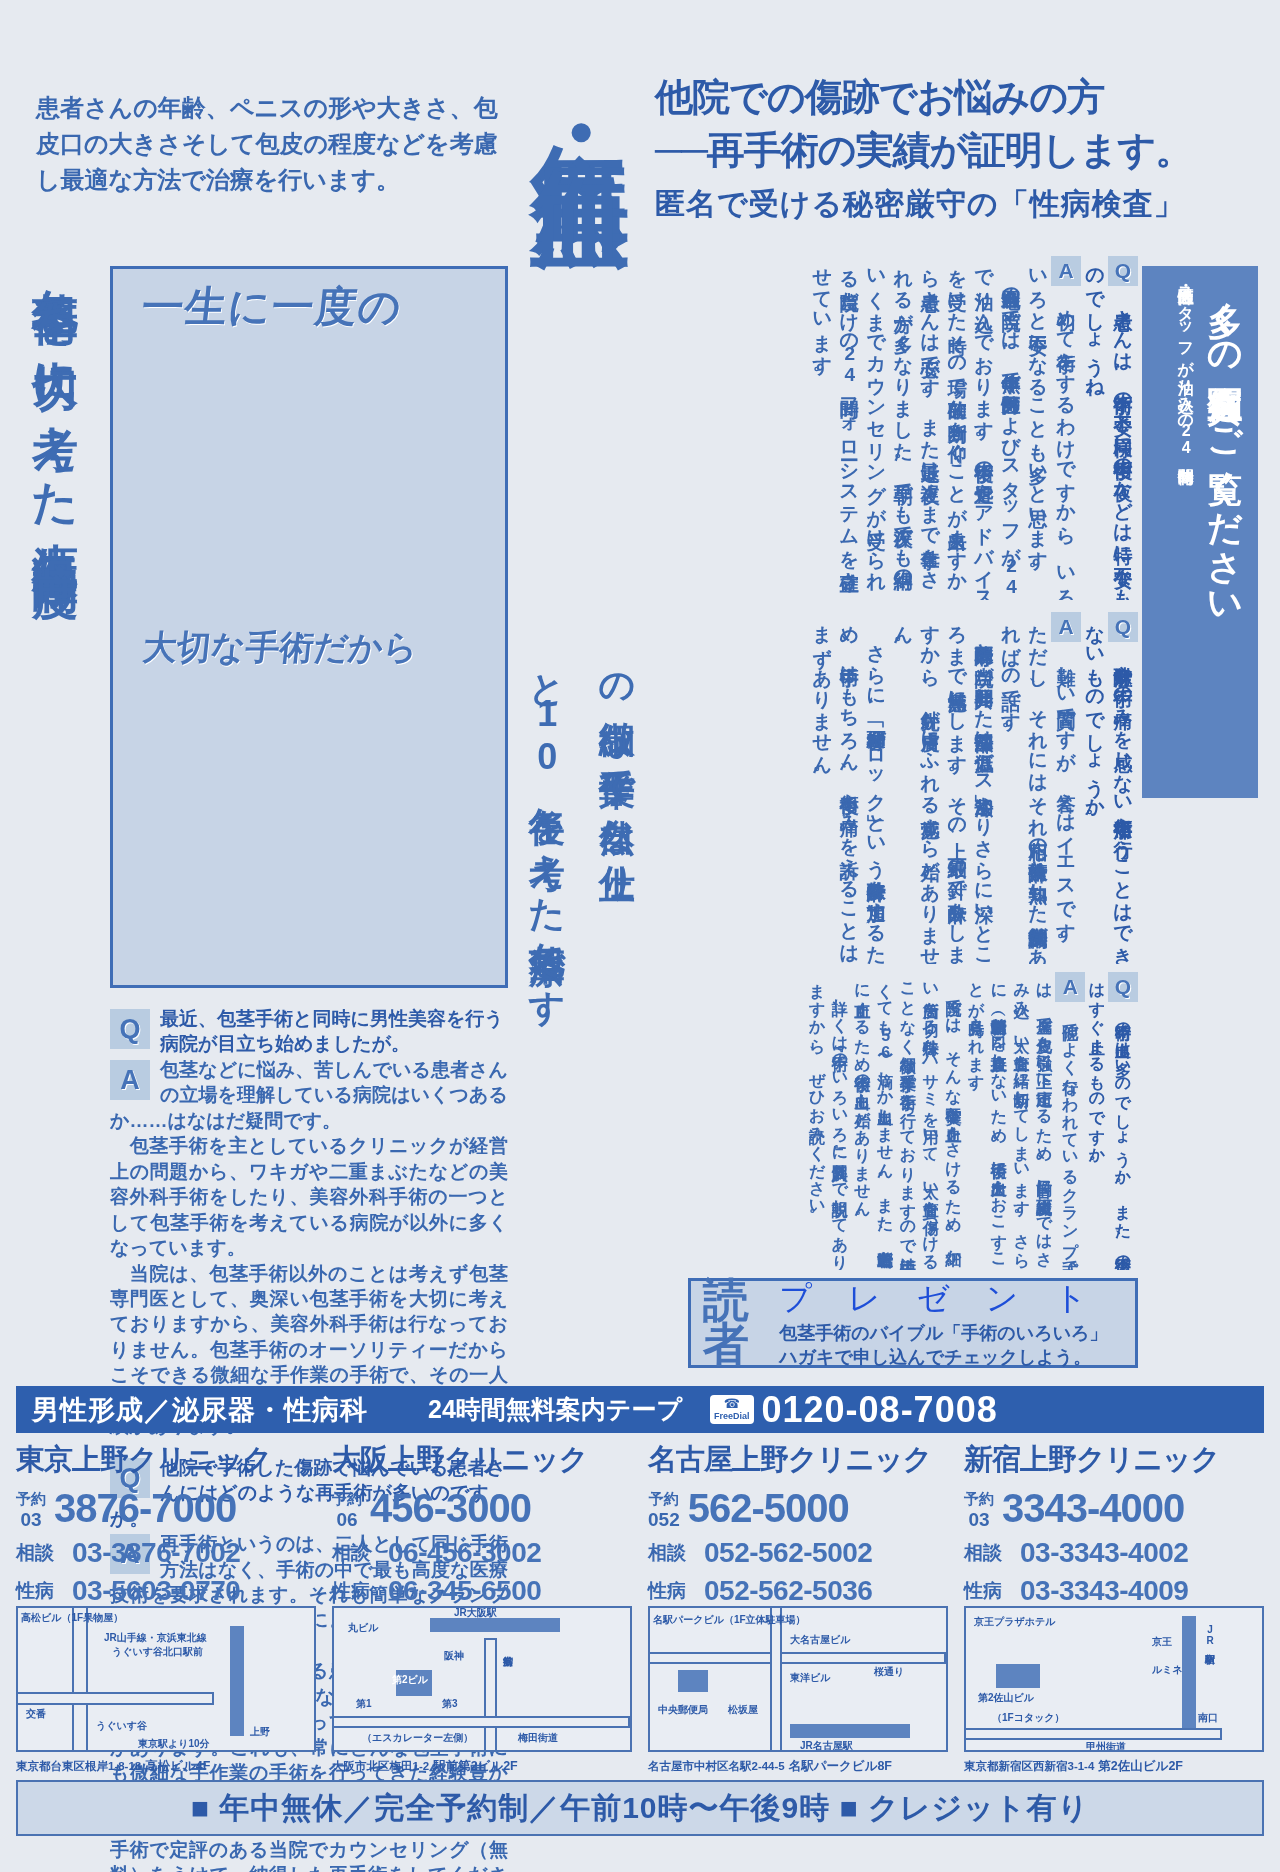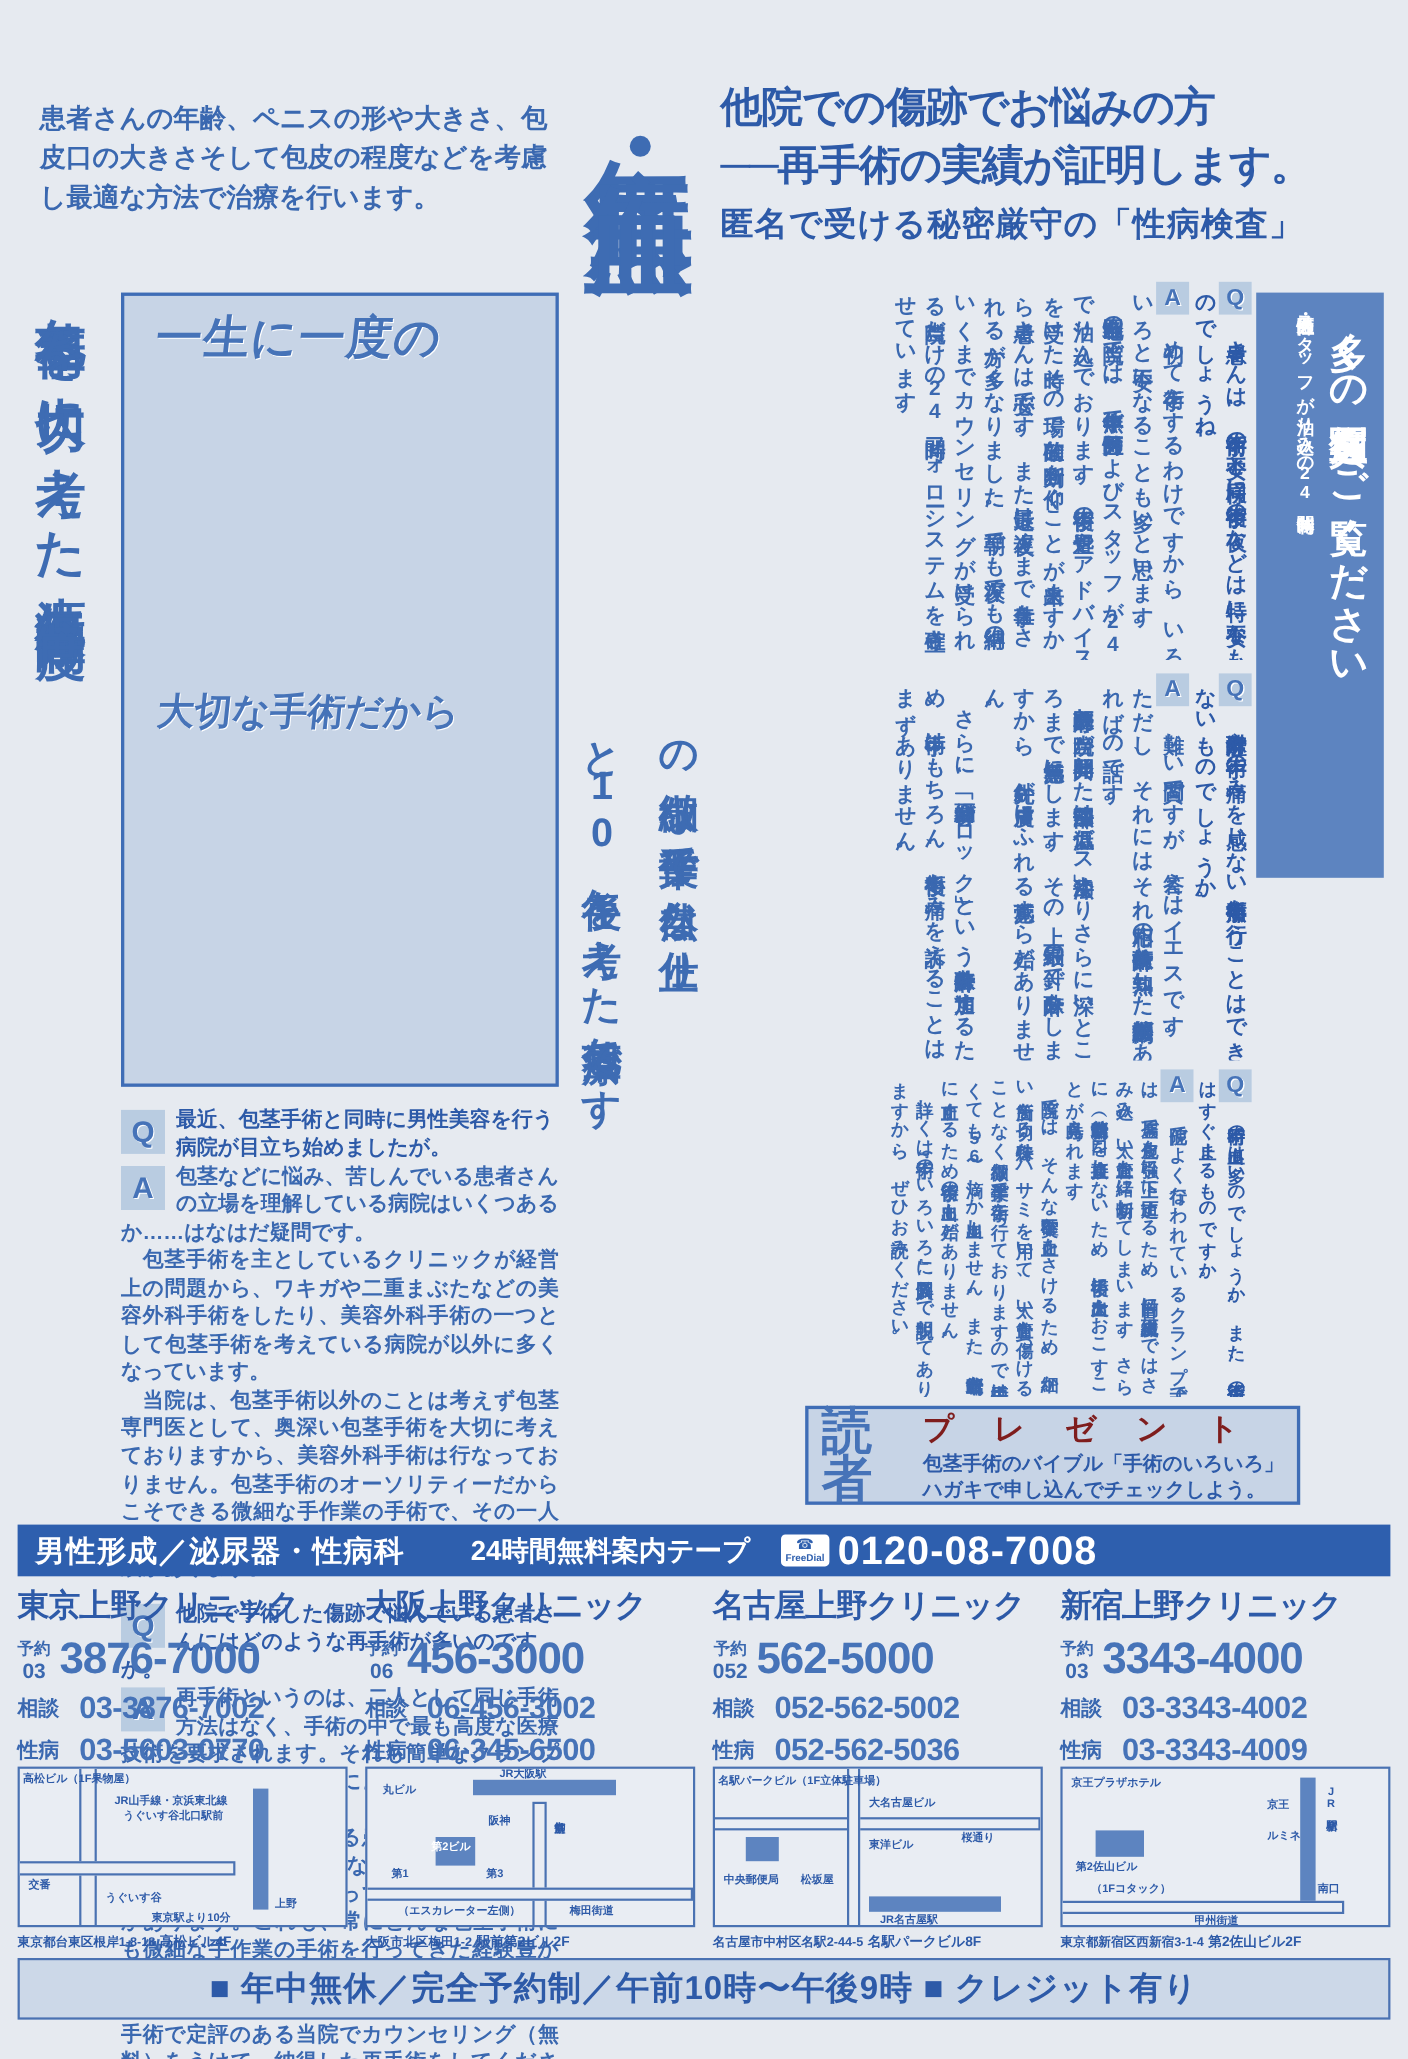--- a/index.html
+++ b/index.html
@@ -60,23 +60,23 @@
   .vicon{display:inline-block;writing-mode:horizontal-tb;width:30px;height:30px;line-height:30px;
          text-align:center;background:#b9cce1;color:#4673b8;font-size:21px;font-weight:900;
          text-shadow:1px 1px 0 #fff;margin-bottom:10px;}
   
   .rpanel{position:absolute;left:1142px;top:266px;width:116px;height:532px;background:var(--panel);
           writing-mode:vertical-rl;text-orientation:upright;color:#fff;padding:10px 6px;}
   .rpanel .main{display:block;font-size:35px;font-weight:900;letter-spacing:1px;line-height:1.55;}
   .rpanel .sub{display:block;font-size:16px;font-weight:700;line-height:1.5;}
   
   .present{position:absolute;left:688px;top:1278px;width:450px;height:90px;background:var(--fill);
-           border:3px solid #3f6db6;display:flex;align-items:center;padding:4px 12px;gap:12px;margin-left:44px;}
+           border:3px solid #3f6db6;display:flex;align-items:center;padding:4px 12px;gap:12px;}
   .present .lbl{font-size:46px;font-weight:900;color:#4673b8;line-height:0.95;}
-  .present .ttl{font-size:28px;font-weight:700;color:#7f1d1d;letter-spacing:36px;white-space:nowrap;}
+  .present .ttl{font-size:32px;font-weight:400;color:#1d4ed8;letter-spacing:36px;white-space:nowrap;}
   .present .ln{font-size:18px;font-weight:700;color:var(--ink-dark);white-space:nowrap;}
   
   .tape{position:absolute;left:16px;top:1386px;width:1248px;height:47px;background:var(--bar);
         color:#fff;display:flex;align-items:center;padding:0 16px;}
   .tape .t1{font-size:27px;font-weight:800;letter-spacing:1px;}
   .tape .t2{font-size:25px;font-weight:700;margin-left:60px;}
   .fd{margin-left:28px;background:#fff;color:var(--bar);border-radius:4px;font-size:9px;
       font-weight:700;text-align:center;padding:2px 4px;line-height:1.1;}
   .fd .g{font-size:13px;display:block;}
   .tape .t3{font-size:36px;font-weight:900;margin-left:8px;letter-spacing:1px;}

